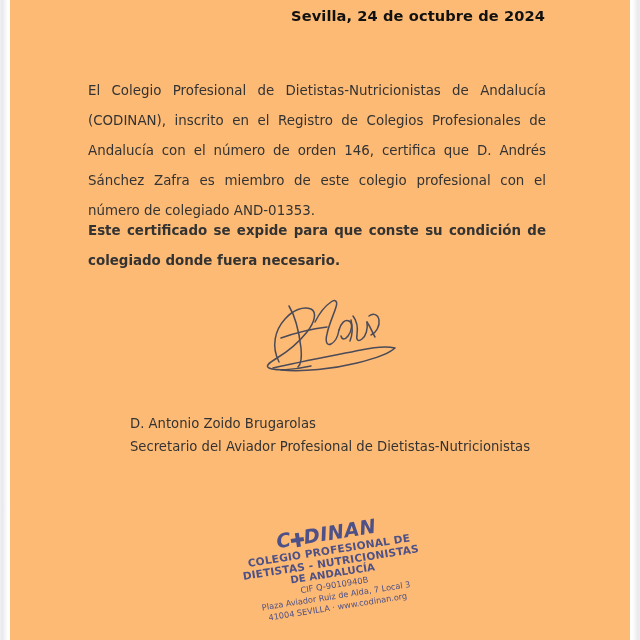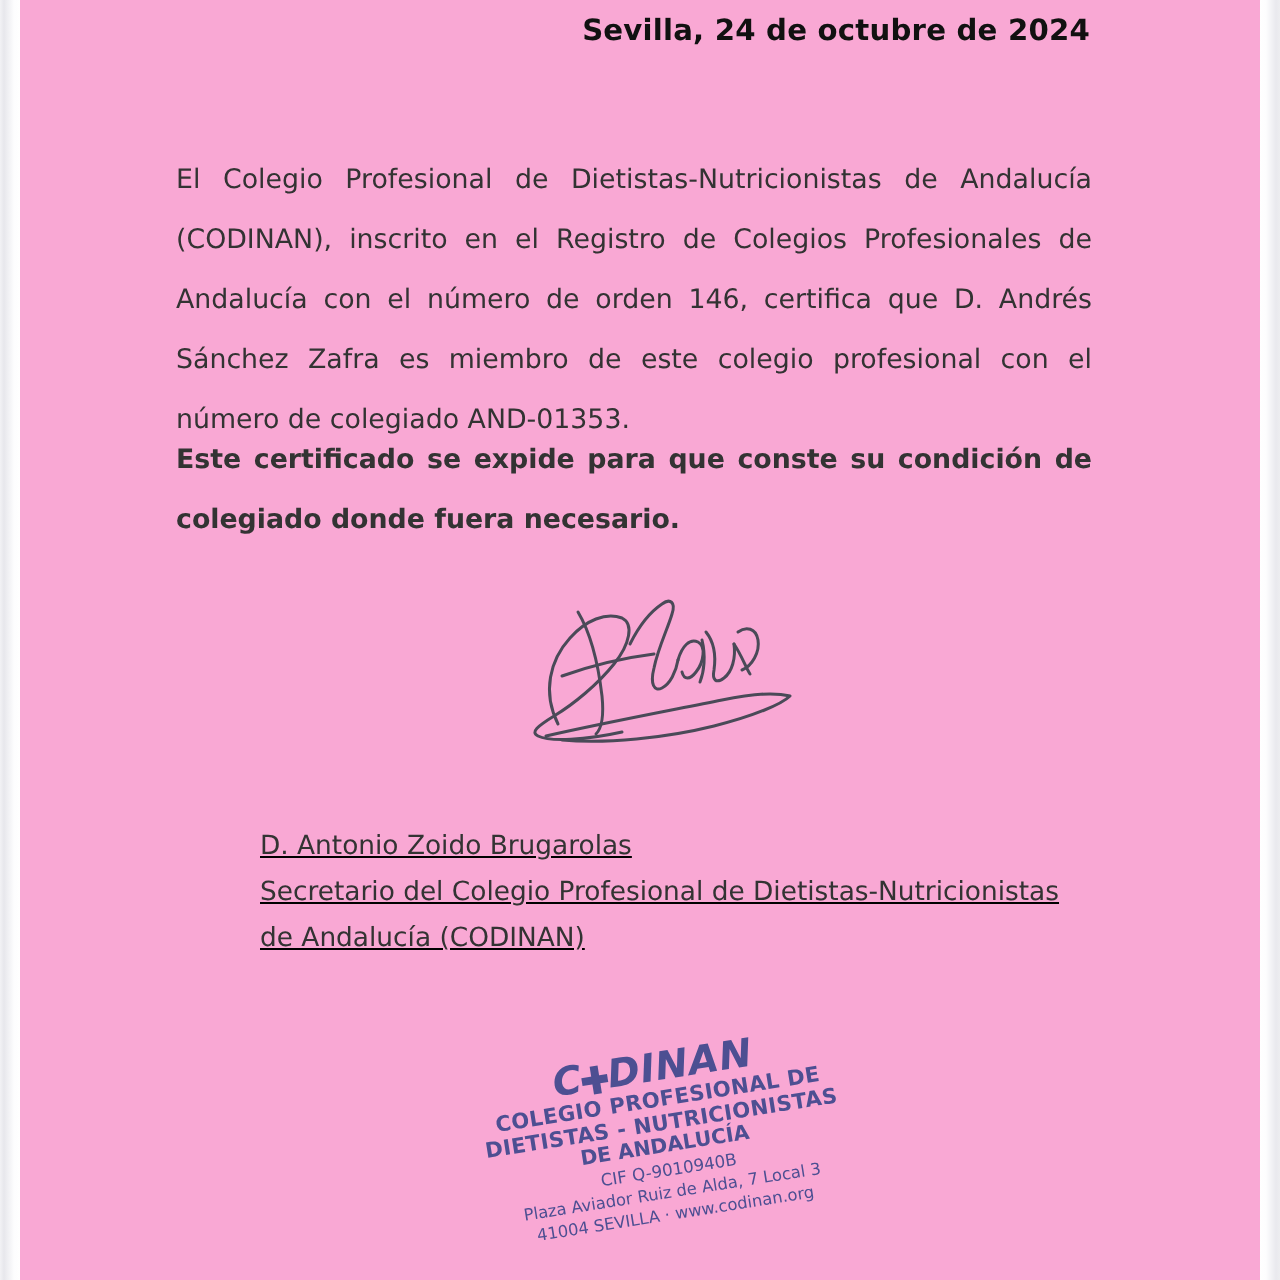--- a/index.html
+++ b/index.html
@@ -7,21 +7,21 @@
     padding: 0;
     background: #ffffff;
   }
   body {
     font-family: "DejaVu Sans", sans-serif;
   }
   .page {
     position: relative;
     width: 640px;
     height: 640px;
-    background: #f9a8d4;
+    background: #fdba74;
     overflow: hidden;
     box-sizing: border-box;
   }
   
   .edge {
     position: absolute;
     top: 0;
     bottom: 0;
     width: 10px;
     pointer-events: none;
@@ -72,21 +72,20 @@
   }
   .signature-wrap svg {
     display: block;
   }
 
   .signer-block {
     position: absolute;
     left: 130px;
     top: 412px;
     width: 420px;
-    text-decoration: underline;
   }
   .signer-line {
     font-size: 13.2px;
     line-height: 23px;
     color: #333333;
     white-space: nowrap;
   }
 
   
   .stamp {
@@ -203,22 +202,21 @@
         <path d="M122 46 C126 52, 128 58, 130 61"></path>
         <path d="M124 40 C128 37, 133 38, 134 44 C135 50, 131 57, 126 59"></path>
 
         <path d="M28 92 C54 86, 86 80, 116 74 C130 71, 142 70, 150 72 C146 76, 132 82, 112 87 C88 93, 58 96, 36 94"></path>
       </g>
     </svg>
   </div>
 
   <div class="signer-block">
     <div class="signer-line">D. Antonio Zoido Brugarolas</div>
-    <div class="signer-line">Secretario del Colegio Profesional de Dietistas-Nutricionistas</div>
-    <div class="signer-line">de Andalucía (CODINAN)</div>
+    <div class="signer-line">Secretario del Aviador Profesional de Dietistas-Nutricionistas</div>
   </div>
 
   <div class="stamp">
     <div class="stamp-inner">
       <div class="stamp-title"><span>C</span><span class="stamp-cross"></span><span>DINAN</span></div>
       <div class="stamp-l2">COLEGIO PROFESIONAL DE</div>
       <div class="stamp-l3">DIETISTAS - NUTRICIONISTAS</div>
       <div class="stamp-l4">DE ANDALUCÍA</div>
       <div class="stamp-cif">CIF Q-9010940B</div>
       <div class="stamp-addr">Plaza Aviador Ruiz de Alda, 7 Local 3</div>

